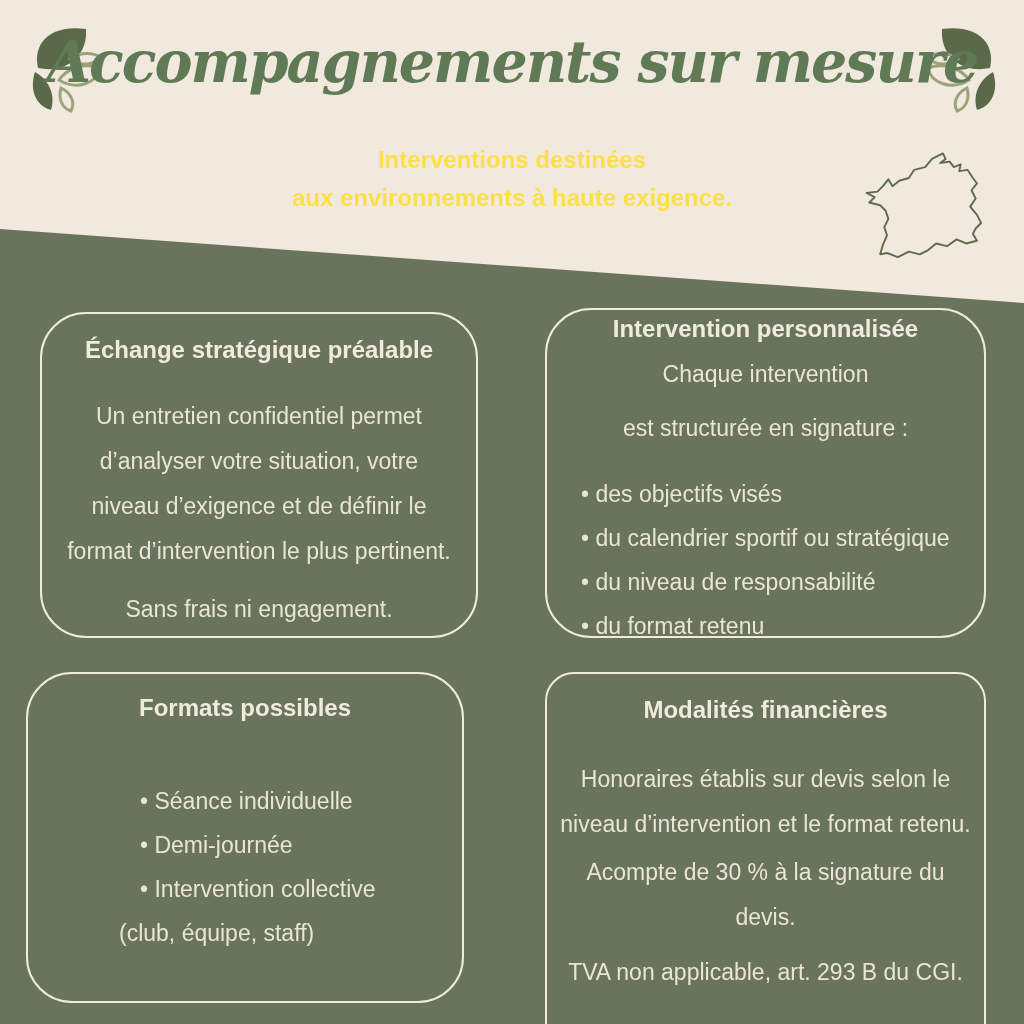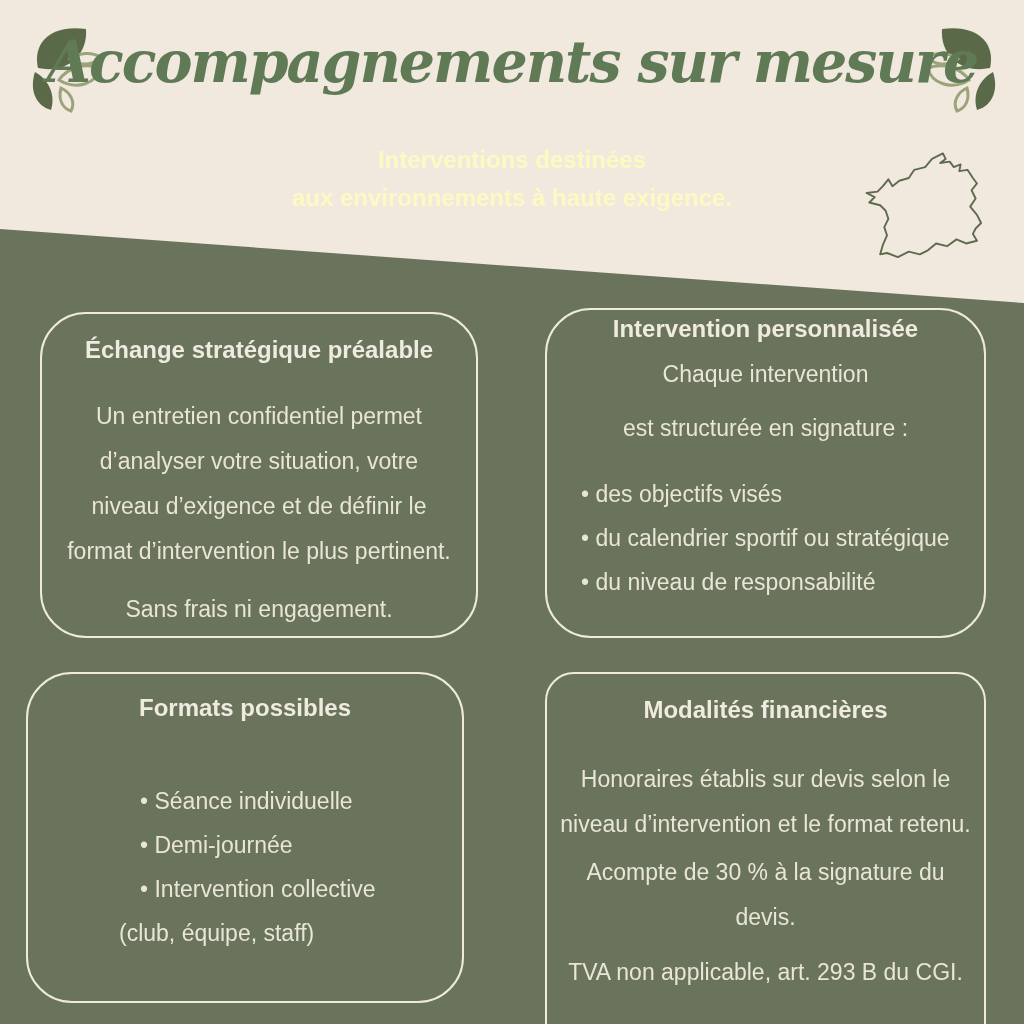--- a/index.html
+++ b/index.html
@@ -19,21 +19,21 @@
     text-align:center;
     font-family:"DejaVu Serif", serif;
     font-style:italic;font-weight:bold;
     font-size:57px;letter-spacing:-2px;
     color:#5f7a55;
   }
   .subtitle{
     position:absolute;top:141px;left:0;right:0;margin:0;
     text-align:center;
     font-size:24px;font-weight:bold;line-height:38px;
-    color:#fef9c3;
+    color:#fde047;
   }
   .subtitle span{display:block;}
   
   .leaf-cluster{position:absolute;top:18px;width:92px;height:96px;}
   .leaf-cluster.left{left:22px;}
   .leaf-cluster.right{right:18px;transform:scaleX(-1);}
   .france-map{position:absolute;top:148px;left:860px;width:144px;height:150px;}
   
   .card{
     position:absolute;box-sizing:border-box;
@@ -101,20 +101,21 @@
 </section>
 
 <section class="card c2">
   <h2>Intervention personnalisée</h2>
   <p class="intro">Chaque intervention</p>
   <p class="intro">est structurée en signature :</p>
   <ul>
     <li>des objectifs visés</li>
     <li>du calendrier sportif ou stratégique</li>
     <li>du niveau de responsabilité</li>
+    <li>du format retenu</li>
   </ul>
 </section>
 
 <section class="card c3">
   <h2>Formats possibles</h2>
   <ul>
     <li>Séance individuelle</li>
     <li>Demi-journée</li>
     <li>Intervention collective</li>
   </ul>

